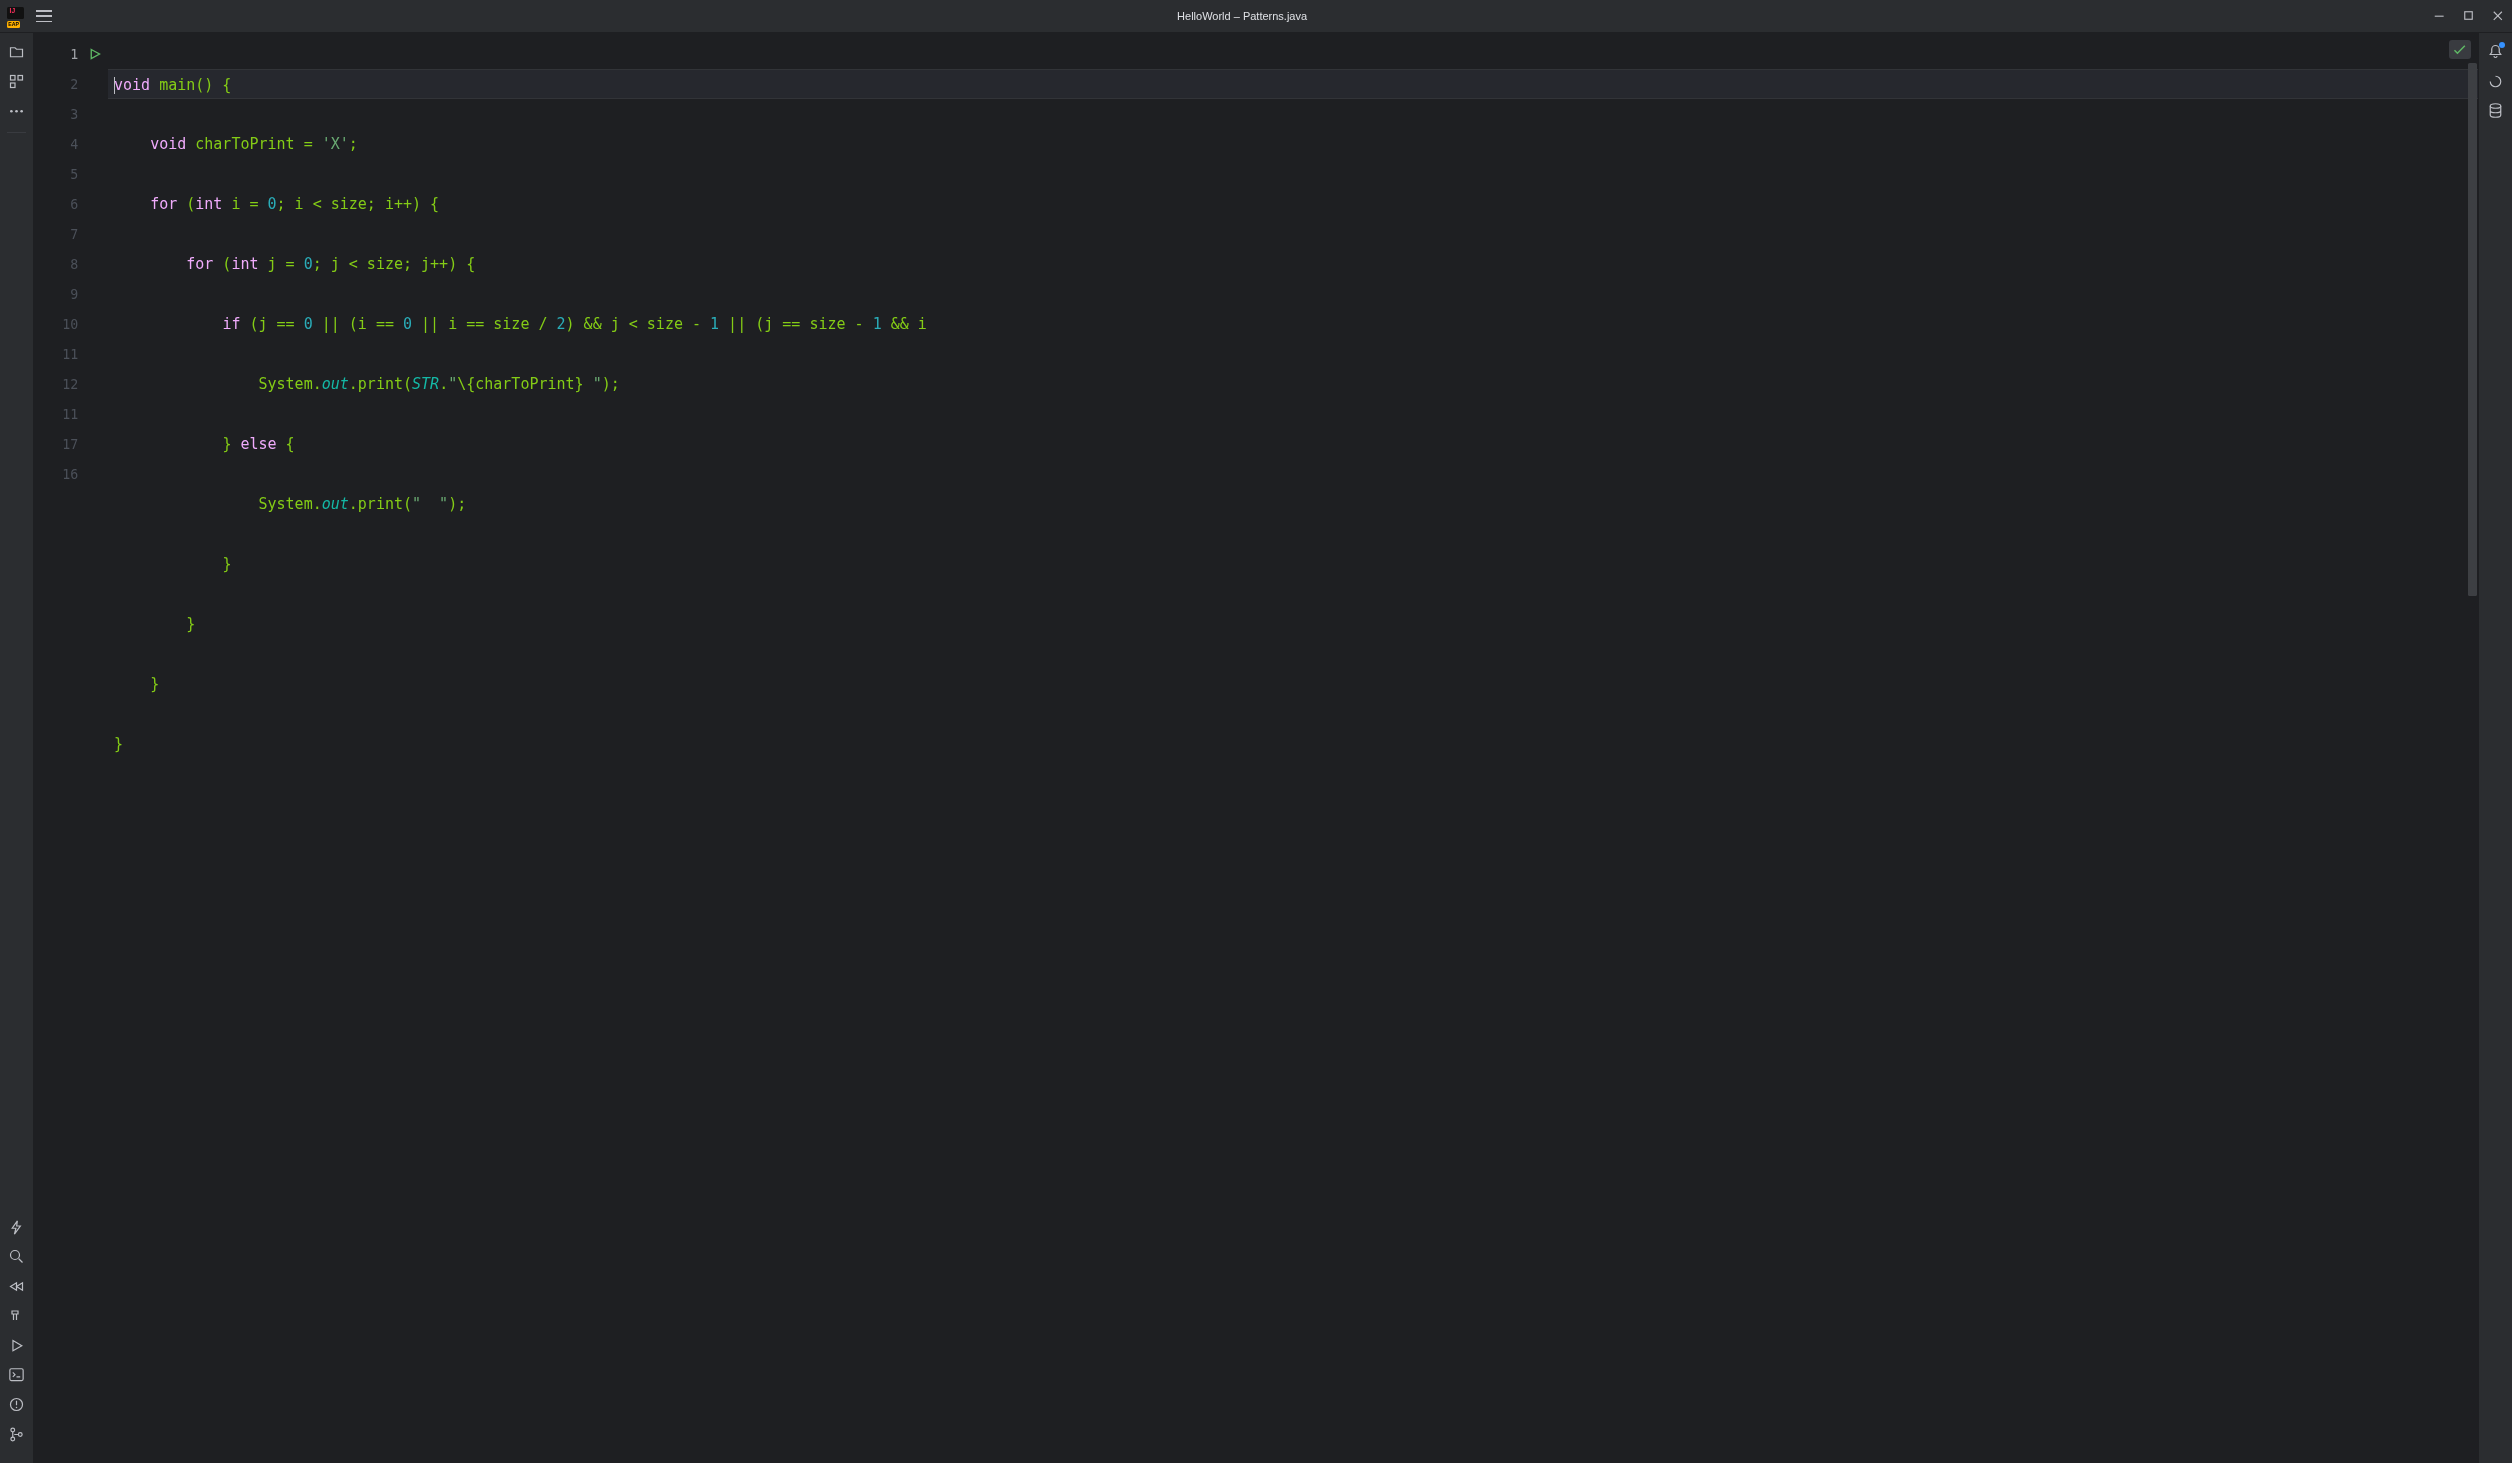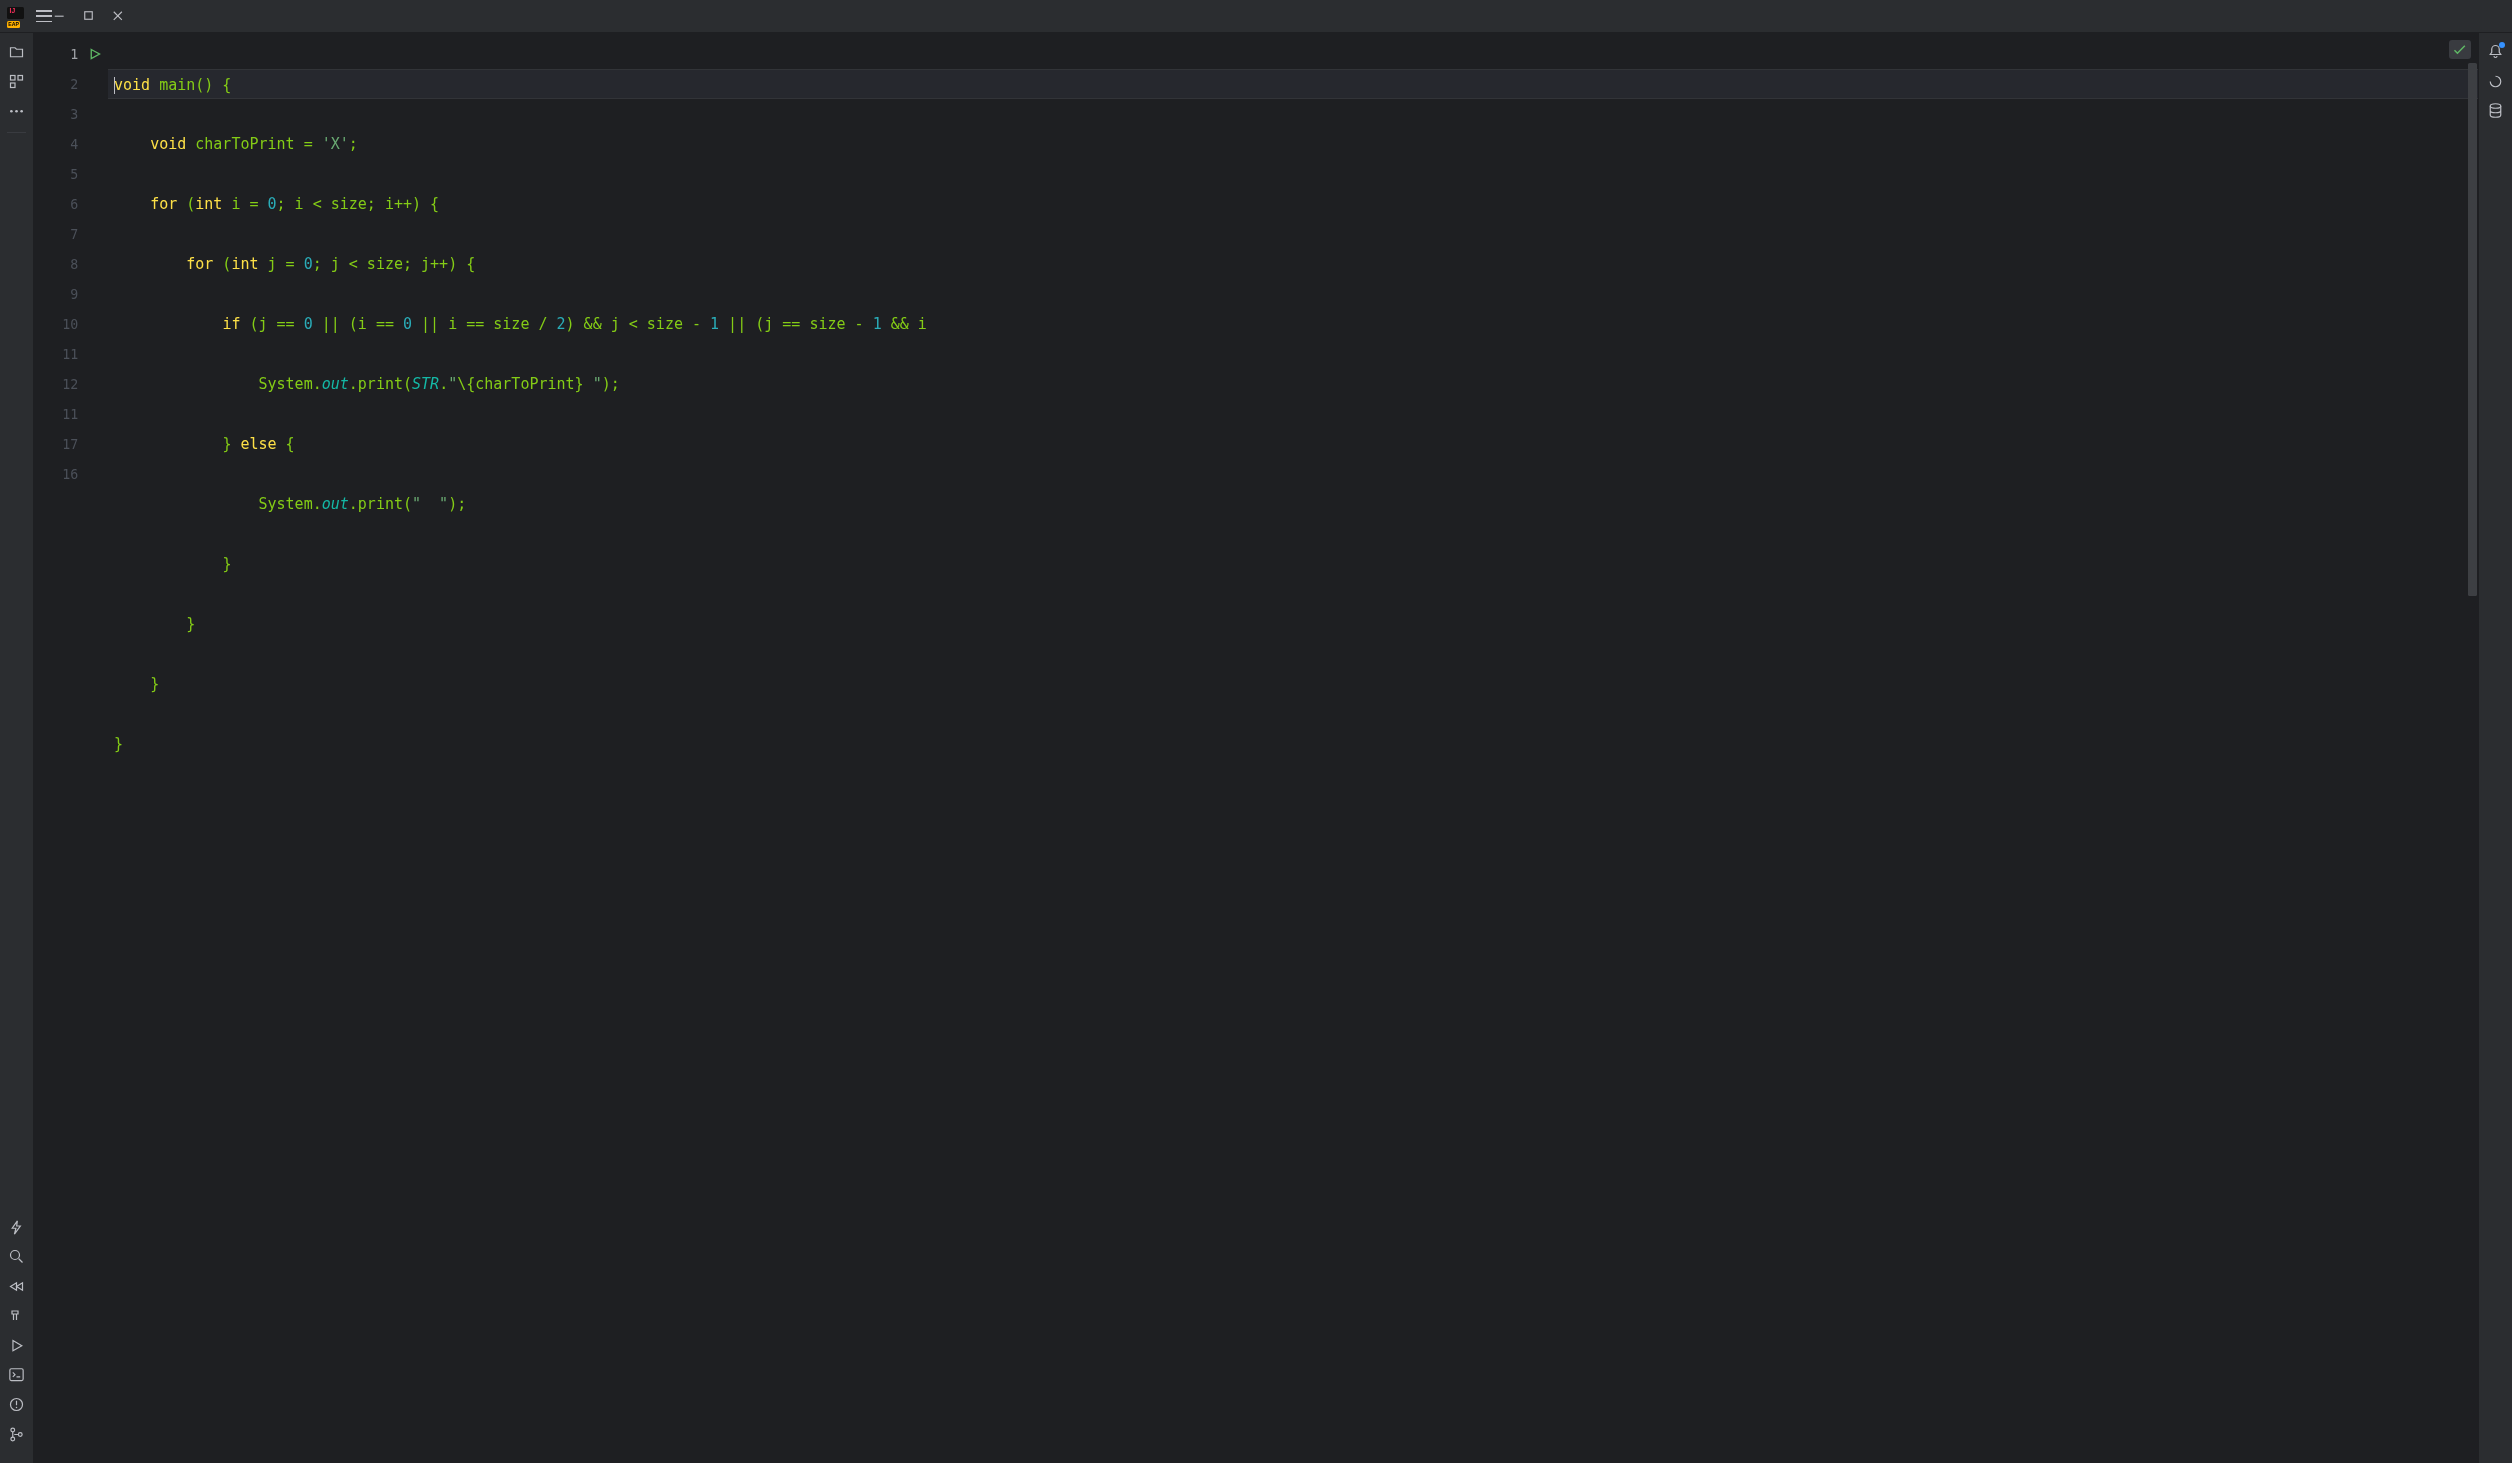--- a/index.html
+++ b/index.html
@@ -154,21 +154,21 @@
 }
 .code-line {
   height: 30px;
   padding-left: 6px;
 }
 .code-line.first {
   background: #26282e;
   border-top: 0.7px solid #323438;
   border-bottom: 0.7px solid #323438;
 }
-.kw { color: #fde047; }
+.kw { color: #f0abfc; }
 .num { color: #2aacb8; }
 .str { color: #6aab73; }
 .fld { color: #14b8a6; font-style: italic; }
 .txt { color: #84cc16; }
 .editor-icons {
   position: absolute;
   top: 7.4px;
   right: 7.4px;
   display: flex;
   gap: 7.4px;
@@ -216,20 +216,21 @@
       <div class="box">
           <span class="tj">IJ</span>
         </div>
       <span class="eap">EAP</span>
     </div>
     <div class="hamburger">
       <span></span>
         <span></span>
         <span></span>
     </div>
+    <div class="title">HelloWorld – Patterns.java</div>
     <div class="win-controls">
       <div class="ctl">
         <svg width="10.4" height="10.4" viewBox="0 0 14 14">
             <line x1="1" y1="7" x2="13" y2="7" stroke="currentColor" stroke-width="1.5"></line>
           </svg>
       </div>
       <div class="ctl">
         <svg width="9" height="9" viewBox="0 0 12 12">
             <rect x="1" y="1" width="10" height="10" fill="none" stroke="currentColor" stroke-width="1.5"></rect>
           </svg>

